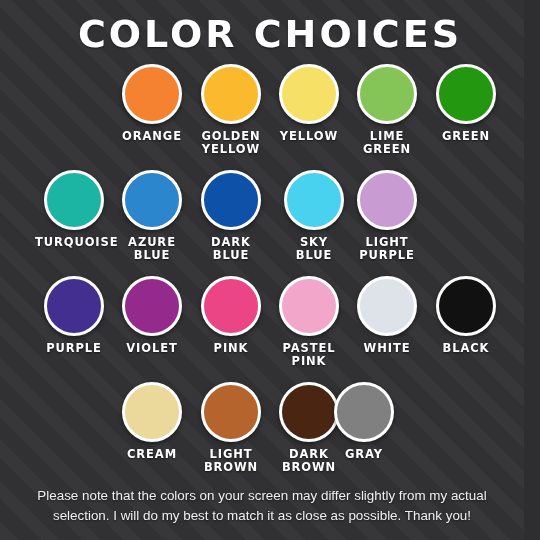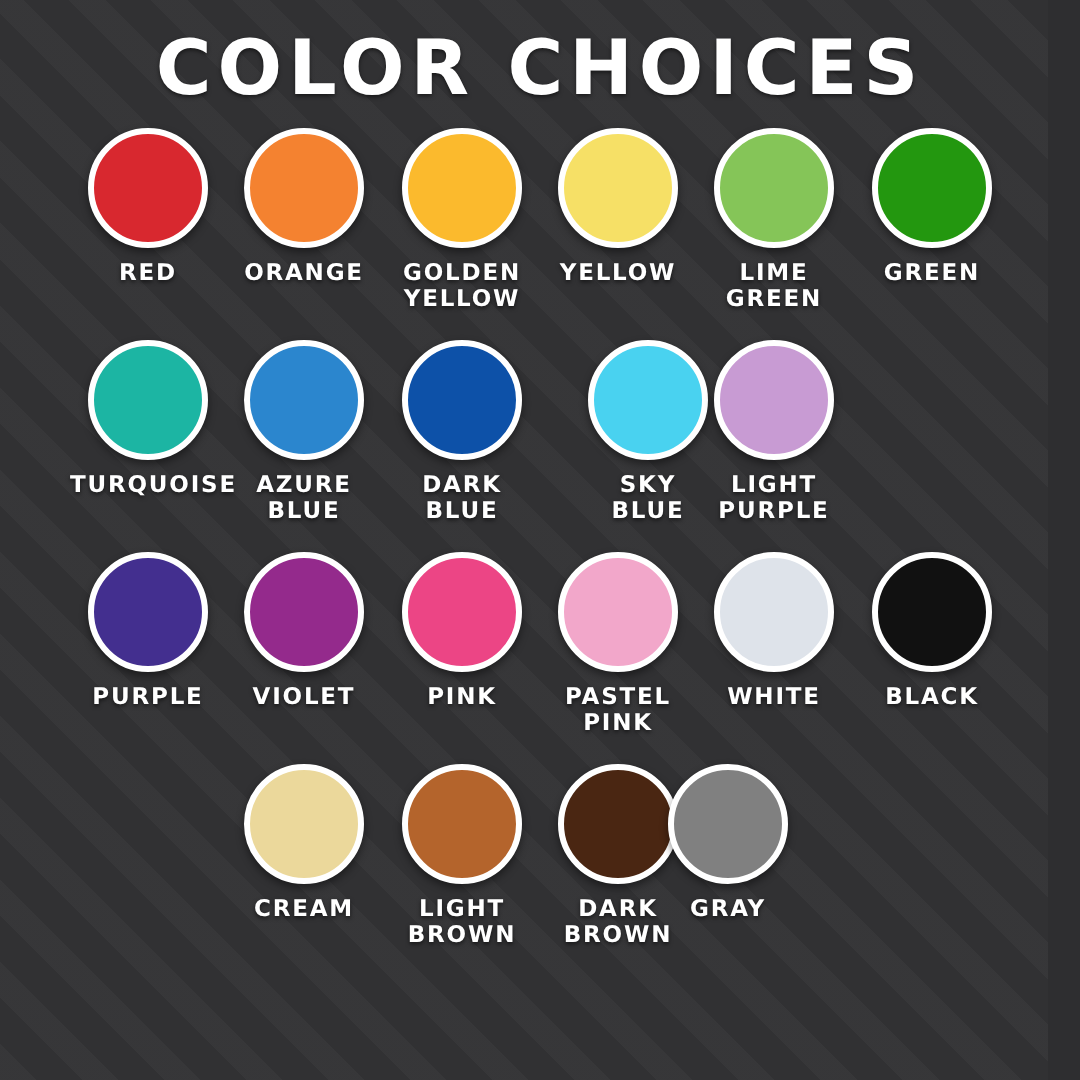--- a/index.html
+++ b/index.html
@@ -102,24 +102,20 @@
 </style>
 </head>
 <body>
 
 <div id="page">
 
   <div id="title">COLOR CHOICES</div>
 
   <div id="grid">
       <div class="row">
-        <div class="cell" style="left: 74px;">
-          <div class="dot" style="background: rgb(216, 40, 47);"></div>
-          <div class="cap">RED</div>
-        </div>
         <div class="cell" style="left: 152px;">
           <div class="dot" style="background: rgb(244, 130, 48);"></div>
           <div class="cap">ORANGE</div>
         </div>
         <div class="cell" style="left: 231px;">
           <div class="dot" style="background: rgb(251, 186, 45);"></div>
           <div class="cap">GOLDEN
 YELLOW</div>
         </div>
         <div class="cell" style="left: 309px;">
@@ -144,21 +140,21 @@
         <div class="cell" style="left: 152px;">
           <div class="dot" style="background: rgb(43, 134, 206);"></div>
           <div class="cap">AZURE
 BLUE</div>
         </div>
         <div class="cell" style="left: 231px;">
           <div class="dot" style="background: rgb(13, 81, 168);"></div>
           <div class="cap">DARK
 BLUE</div>
         </div>
-        <div class="cell" style="left: 324px;">
+        <div class="cell" style="left: 314px;">
           <div class="dot" style="background: rgb(73, 210, 240);"></div>
           <div class="cap">SKY
 BLUE</div>
         </div>
         <div class="cell" style="left: 387px;">
           <div class="dot" style="background: rgb(200, 155, 211);"></div>
           <div class="cap">LIGHT
 PURPLE</div>
         </div>
       </div>
@@ -204,14 +200,15 @@
           <div class="cap">DARK
 BROWN</div>
         </div>
         <div class="cell" style="left: 364px;">
           <div class="dot" style="background: rgb(128, 128, 128);"></div>
           <div class="cap">GRAY</div>
         </div>
       </div>
     </div>
 
+  <div id="footer">Please note that the colors on your screen may differ slightly from my actual selection. I will do my best to match it as close as possible. Thank you!</div>
 
 </div>
 
 </body></html>

